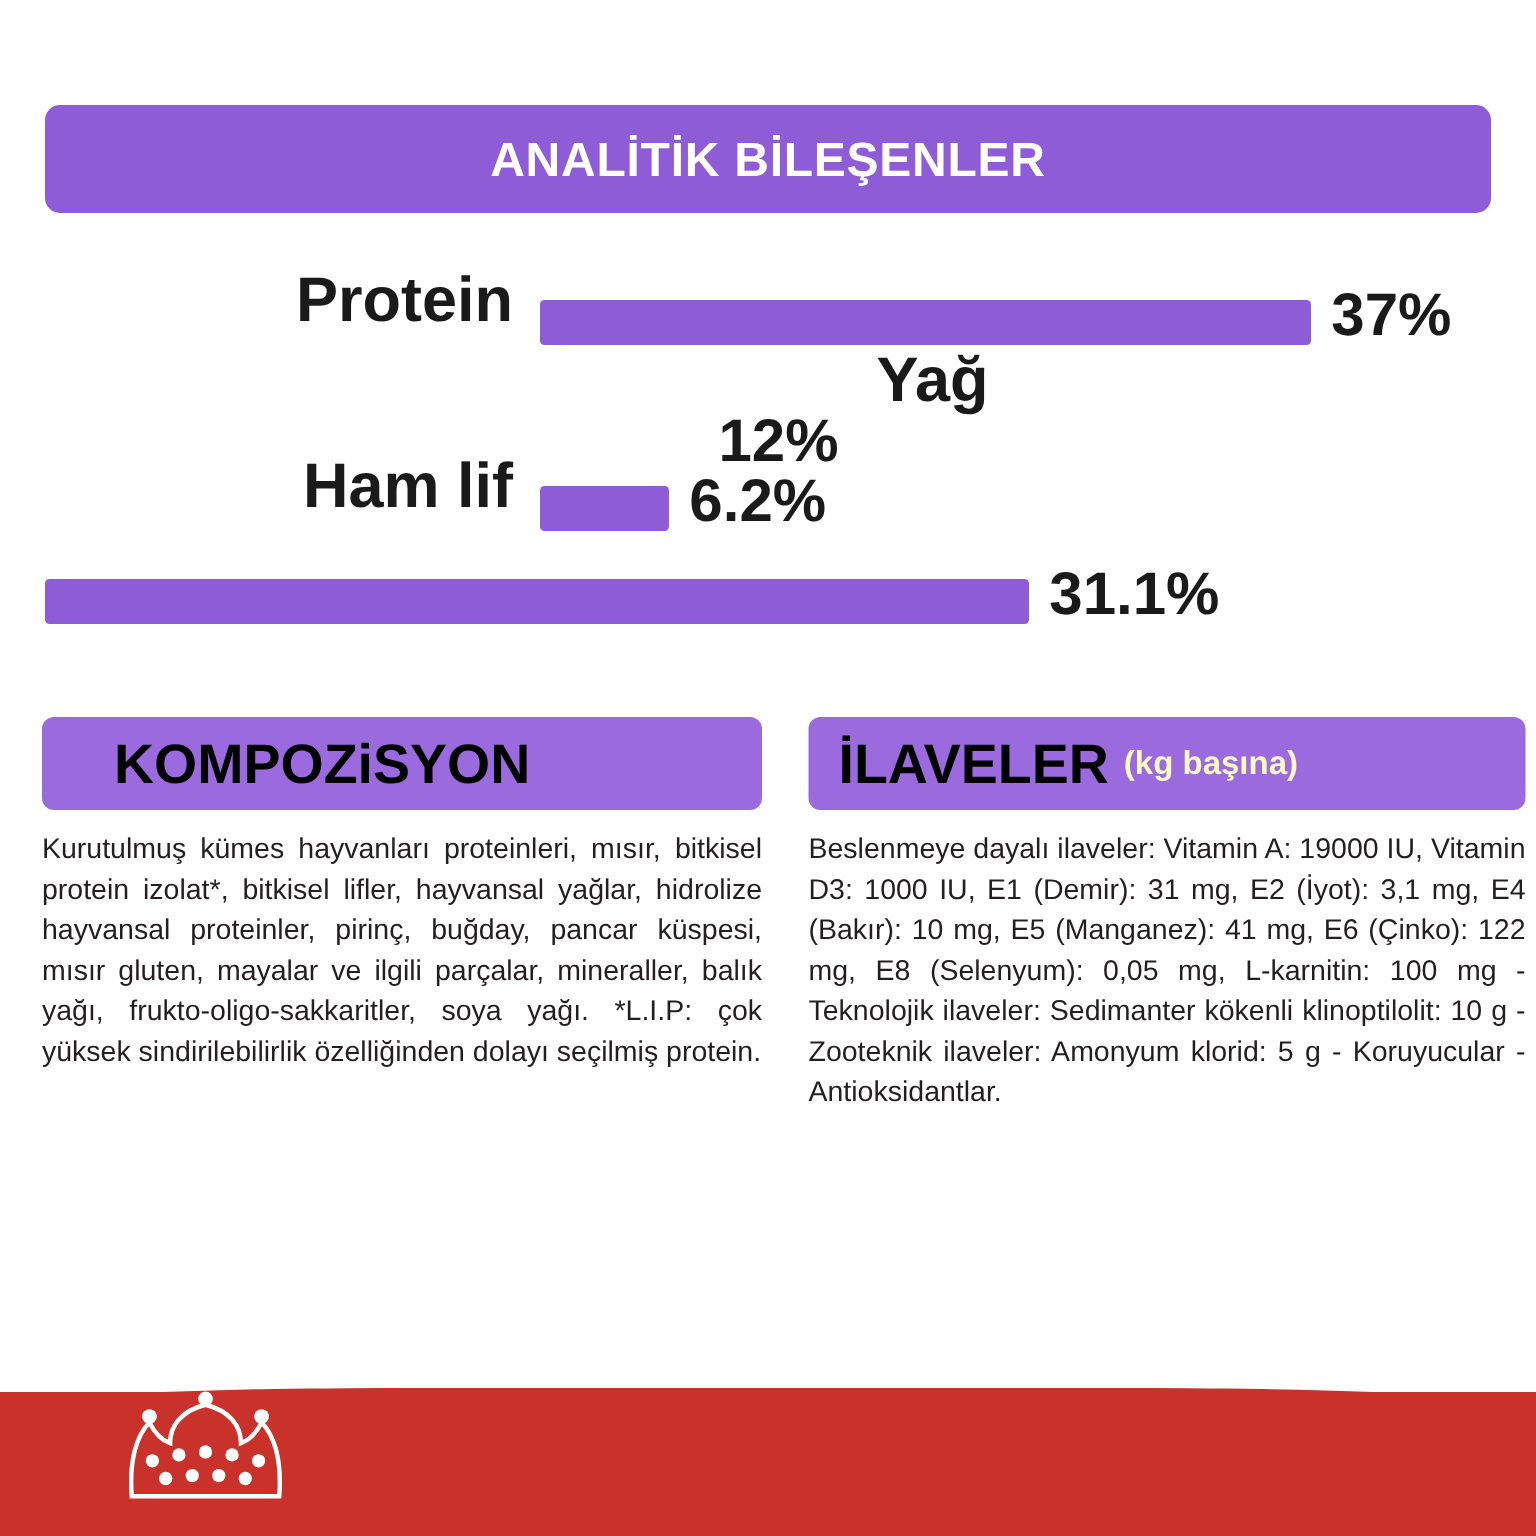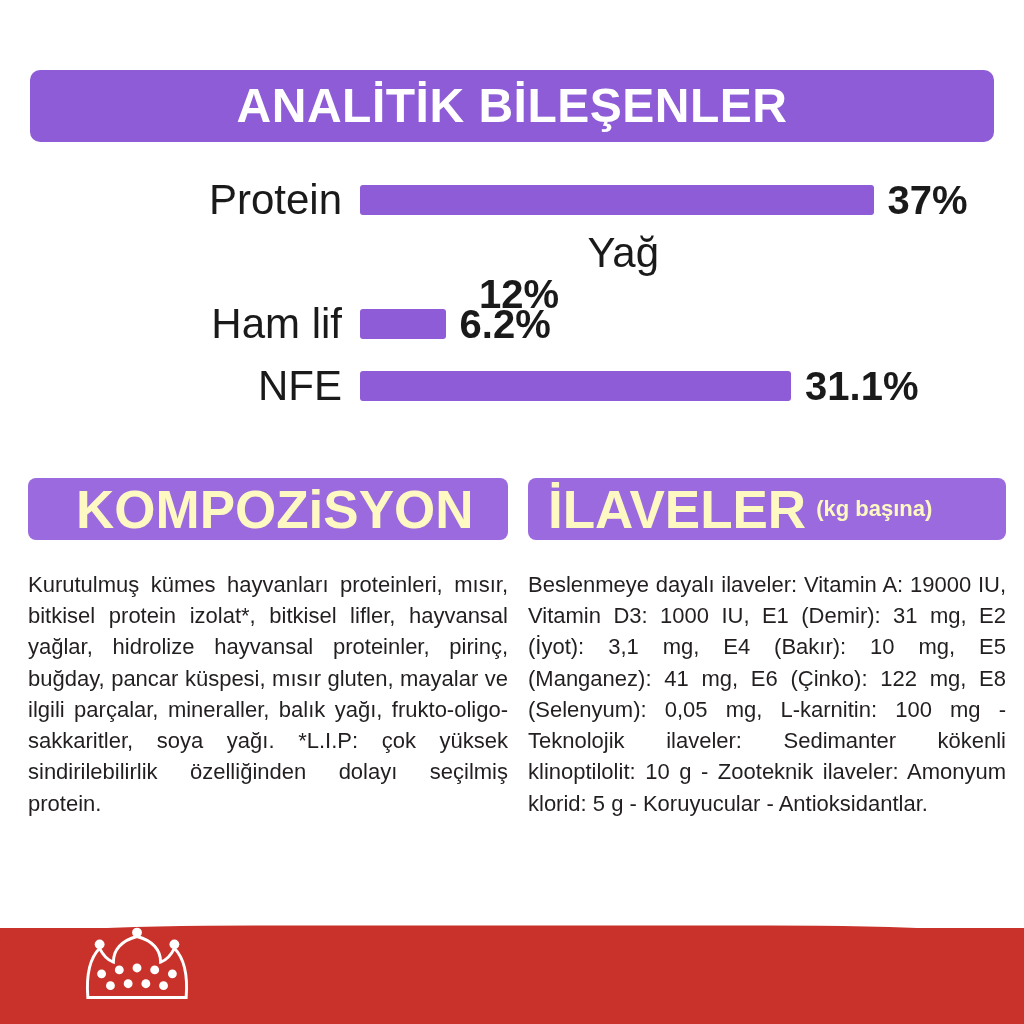--- a/index.html
+++ b/index.html
@@ -29,21 +29,21 @@
     width: 964px;
     height: 72px;
     background: #8e5cd6;
     border-radius: 10px;
     display: flex;
     align-items: center;
     justify-content: center;
   }
   .banner-title {
     color: #ffffff;
-    font-size: 48px;
+    font-size: 32px;
     font-weight: bold;
     letter-spacing: 0.5px;
     line-height: 1;
   }
 
   
   .chart {
     position: absolute;
     left: 30px;
     top: 170px;
@@ -57,31 +57,31 @@
     height: 60px;
     display: flex;
     align-items: center;
   }
   .bar-label {
     width: 330px;
     text-align: right;
     padding-right: 18px;
     box-sizing: border-box;
     font-size: 42px;
-    font-weight: normal;
+    font-weight: bold;
     color: #1a1a1a;
     white-space: nowrap;
     line-height: 1;
   }
   .bar-track {
     flex: 1;
     position: relative;
     height: 100%;
     display: flex;
-    align-items: center;
+    align-items: flex-end;
   }
   .bar-fill {
     height: 30px;
     background: #8e5cd6;
     border-radius: 3px;
   }
   .bar-value {
     font-size: 40px;
     font-weight: bold;
     color: #1a1a1a;
@@ -89,50 +89,50 @@
     white-space: nowrap;
     line-height: 1;
   }
 
   
   .panel {
     position: absolute;
     top: 478px;
   }
   .panel.left { left: 28px; width: 480px; }
-  .panel.right { left: 528px; width: 478px; }
+  .panel.right { left: 539px; width: 478px; }
 
   .panel-header {
     background: #9a6ade;
     border-radius: 8px;
     height: 62px;
     display: flex;
     align-items: center;
     padding-left: 48px;
     box-sizing: border-box;
   }
   .panel.right .panel-header { padding-left: 20px; }
   .panel-header-title {
-    color: #fef9c3;
-    font-size: 53px;
+    color: #000000;
+    font-size: 37px;
     font-weight: bold;
     line-height: 1;
     white-space: nowrap;
   }
   .panel-header-sub {
     color: #fef9c3;
     font-size: 22px;
     font-weight: bold;
     margin-left: 10px;
     line-height: 1;
     white-space: nowrap;
   }
   .panel-body {
-    margin-top: 29px;
-    font-size: 22px;
+    margin-top: 14px;
+    font-size: 19px;
     line-height: 1.42;
     color: #231f20;
     text-align: justify;
   }
   .panel-body p { margin: 0; }
 
   
   .redband {
     position: absolute;
     left: 0;
@@ -190,21 +190,20 @@
 
     <div class="bar-row" style="top:124px;">
       <div class="bar-label">Ham lif</div>
       <div class="bar-track">
         <div class="bar-fill" style="width:13.5%;"></div>
         <div class="bar-value">6.2%</div>
       </div>
     </div>
 
     <div class="bar-row" style="top:186px;">
-      <div class="bar-label">NFE</div>
       <div class="bar-track">
         <div class="bar-fill" style="width:68%;"></div>
         <div class="bar-value">31.1%</div>
       </div>
     </div>
 
   </div>
 
   <div class="panel left">
     <div class="panel-header">

